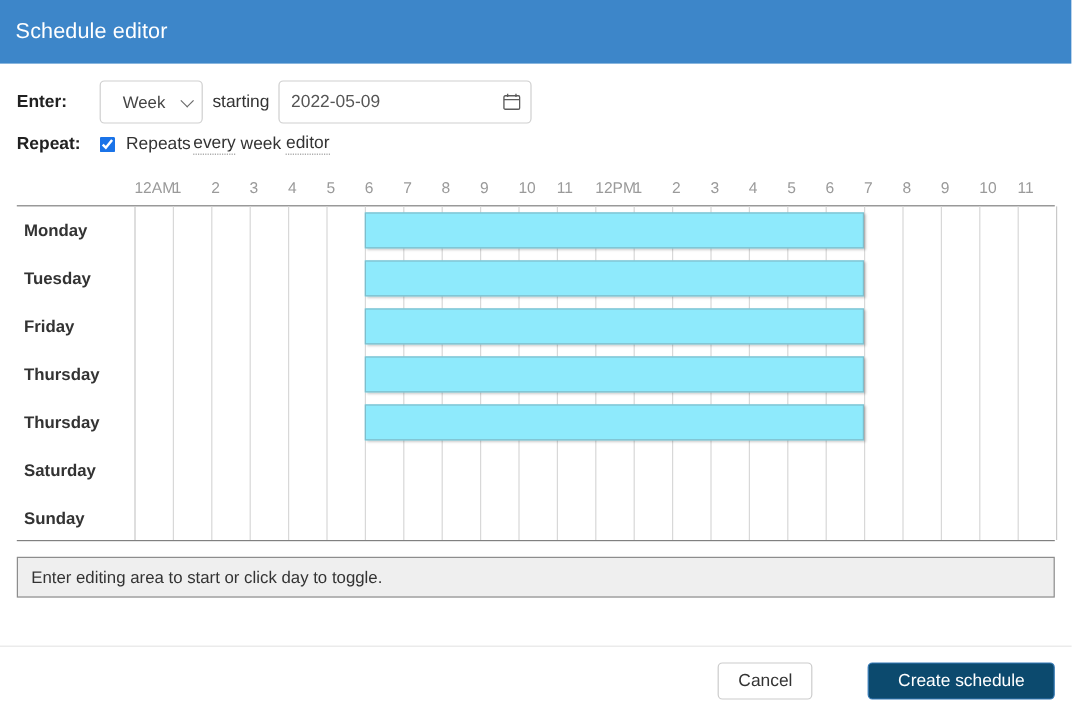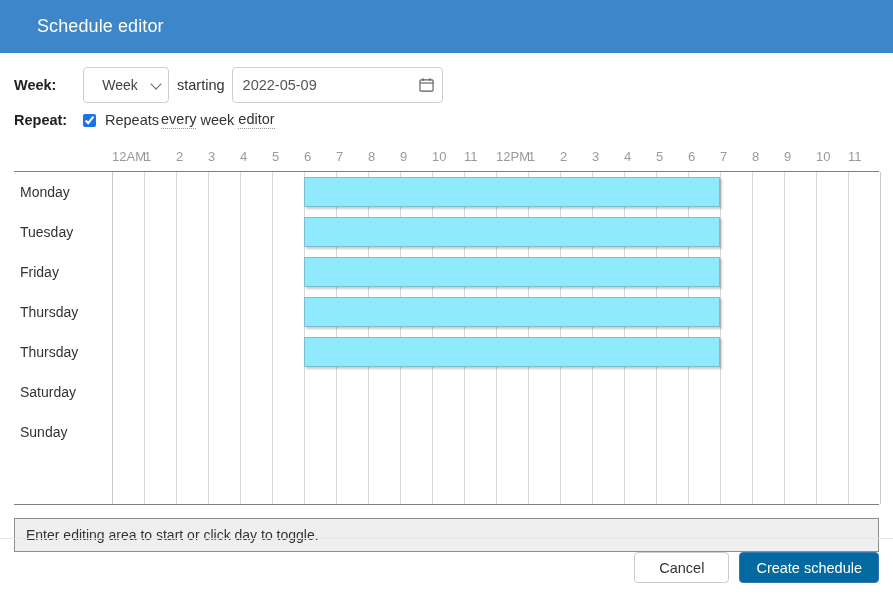--- a/index.html
+++ b/index.html
@@ -18,21 +18,20 @@
     background: #3d86c9;
     display: flex;
     align-items: center;
     padding: 0 0 0 13px;
   }
   .titlebar .title {
     color: #ffffff;
     font-size: 18px;
     font-weight: 400;
     letter-spacing: .1px;
-    margin-left: 24px;
   }
 
   
   .formarea { padding: 12px 14px 0 14px; }
 
   .formrow {
     display: flex;
     align-items: center;
     height: 40px;
   }
@@ -134,24 +133,25 @@
     position: absolute;
     top: 0;
     font-size: 13px;
     color: #9a9a9a;
     text-align: left;
     white-space: nowrap;
   }
 
   .gridbody {
     position: relative;
-    height: 334px;
+    height: 280px;
     border-top: 1px solid #808080;
     border-bottom: 1px solid #808080;
     margin-left: 0;
+    font-weight: bold;
   }
   .vline {
     position: absolute;
     top: 0; bottom: 0;
     width: 1px;
     background: #d8d8d8;
   }
   .vline.edge { background: #c9c9c9; }
 
   .dayrow {
@@ -201,45 +201,46 @@
     justify-content: flex-end;
     padding-right: 14px;
     gap: 10px;
   }
   .btn {
     font-family: "Liberation Sans", sans-serif;
     font-size: 14.5px;
     border-radius: 4px;
     cursor: pointer;
     height: 31px;
-    padding: 0 24px;
+    padding: 0 16px;
   }
   .btn.cancel {
     background: #ffffff;
     border: 1px solid #cccccc;
     color: #333;
   }
   .btn.primary {
-    background: #0369a1;
+    background: #0c4a6e;
     border: 1px solid #3478b5;
     color: #ffffff;
-    padding: 0 16px;
+    padding: 0 24px;
+    margin-left: 36px;
   }
 </style>
 </head>
 <body>
 
 <div class="titlebar">
   <span class="title">Schedule editor</span>
 </div>
 
 <div class="formarea">
 
   <div class="formrow">
-    <span class="flabel">Week:</span>
+    <span class="flabel">Enter:</span>
 
     <span class="select-wrap">
       <select class="wk">
         <option>Week</option>
       </select>
       <span class="chev"></span>
     </span>
 
     <span class="starting">starting</span>
 

